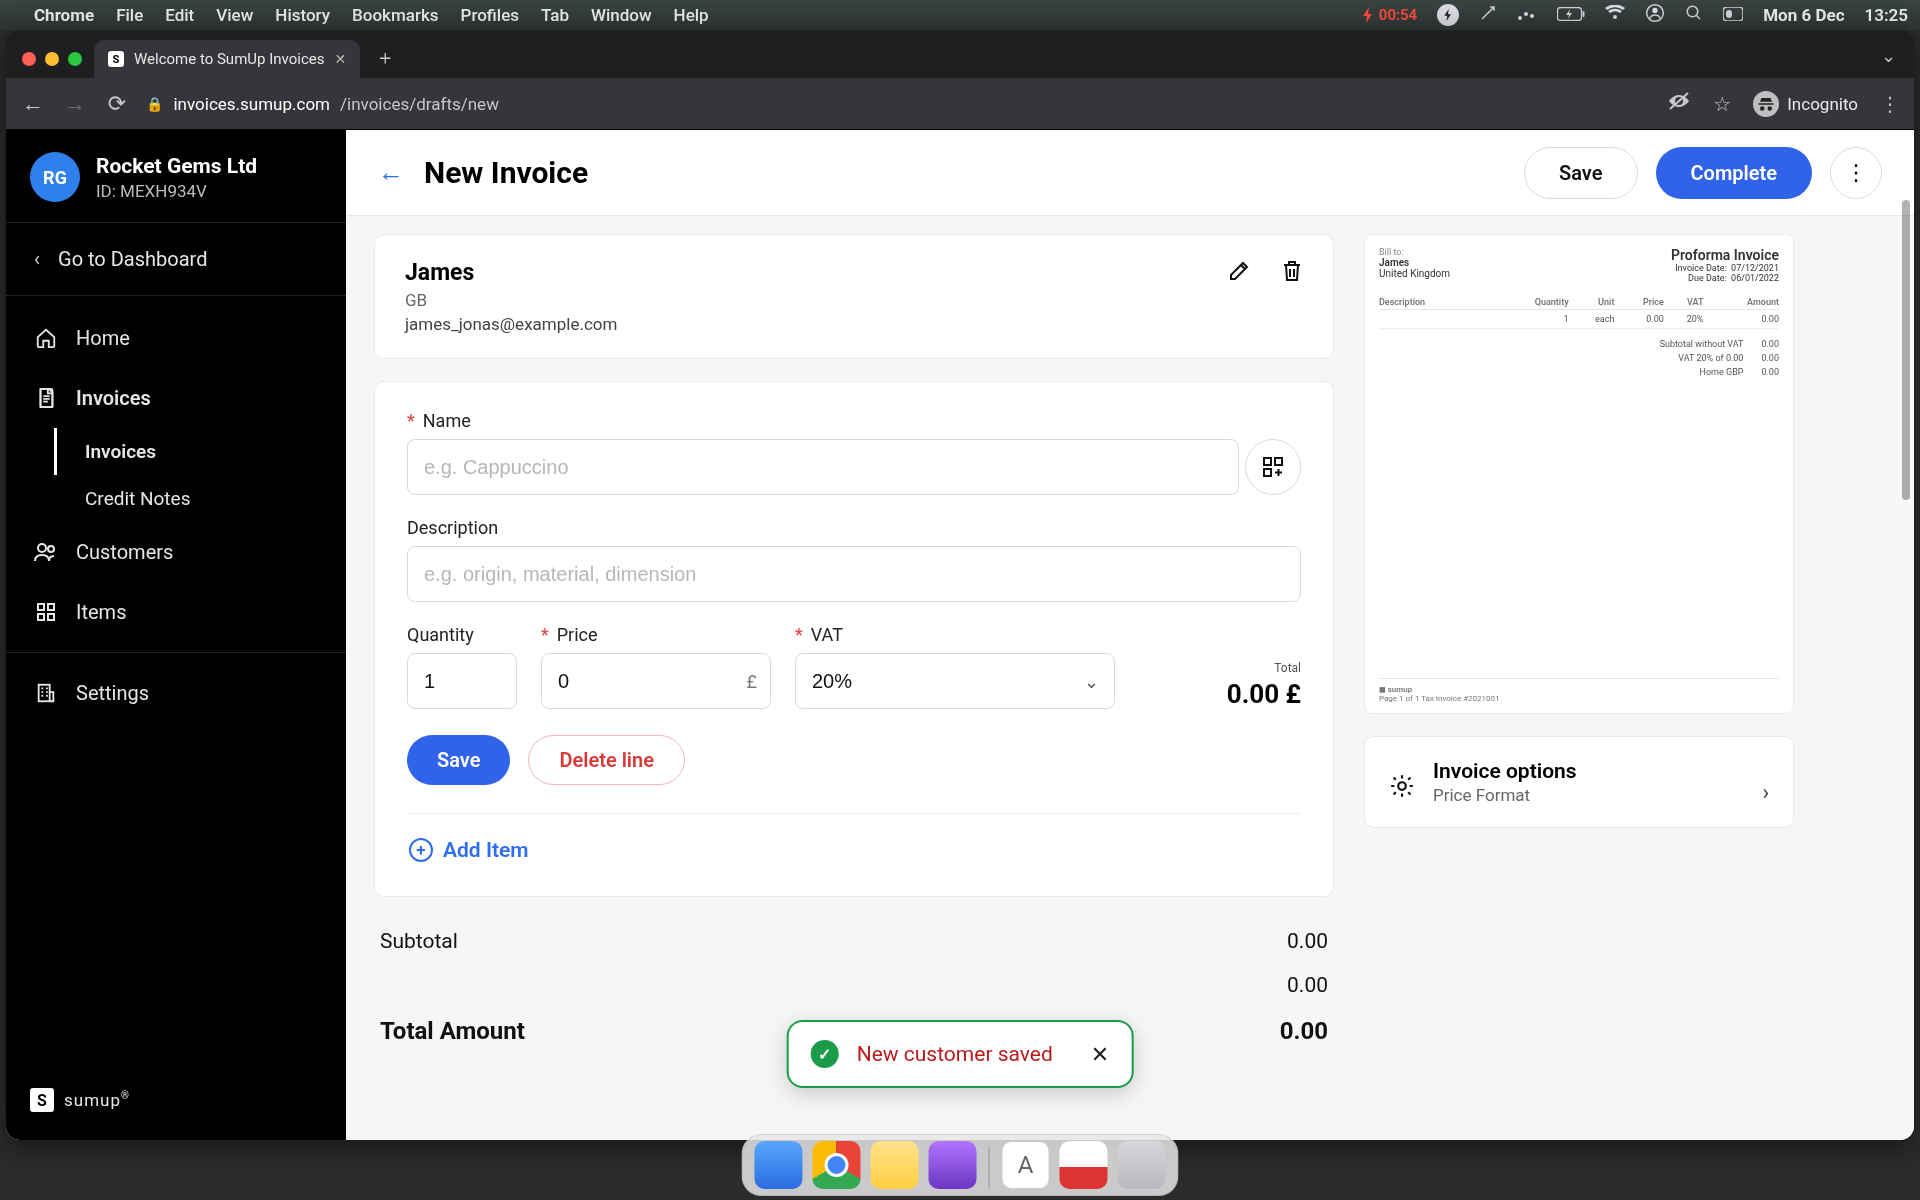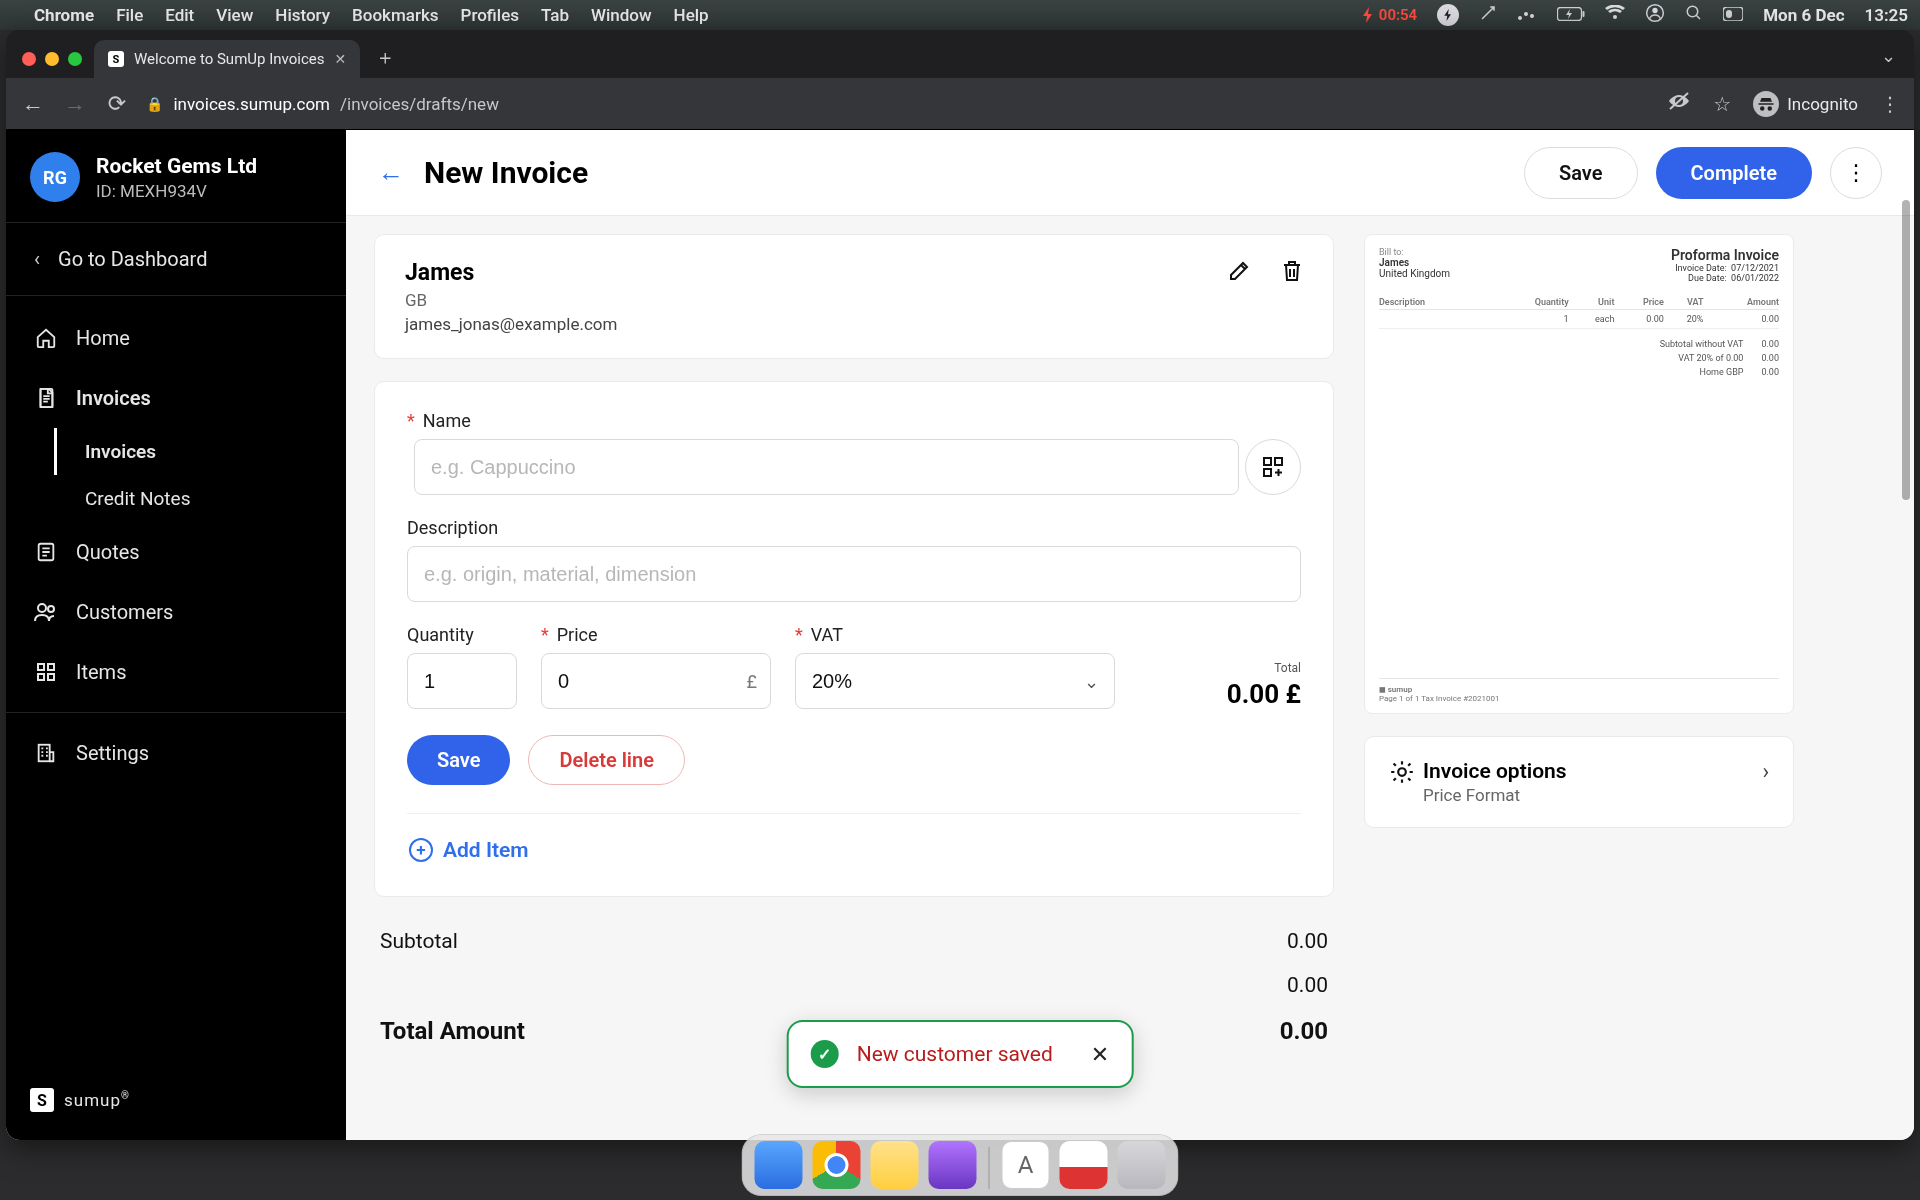--- a/index.html
+++ b/index.html
@@ -83,21 +83,21 @@
   .cust-actions{margin-left:auto;display:flex;gap:30px;color:#222;font-size:22px;}
   .cust-actions span{cursor:pointer;}
 
   .form-card{padding:28px 32px;}
   .label{font-size:18px;color:#222;margin-bottom:8px;}
   .req-star{color:#e23b3b;margin-right:8px;}
   .row{display:flex;gap:18px;align-items:flex-end;}
   .field{display:flex;flex-direction:column;}
   .input{height:56px;border:1px solid #d9d9d9;border-radius:8px;background:#fff;padding:0 16px;font-size:20px;color:#111;outline:none;}
   .input::placeholder{color:#b7b7b7;}
-  .name-row{display:flex;gap:6px;align-items:flex-end;margin-left:7px;}
+  .name-row{display:flex;gap:6px;align-items:flex-end;}
   .name-row .input{flex:1;}
   .catalog-btn{width:56px;height:56px;border:1px solid #d9d9d9;border-radius:50%;display:flex;align-items:center;justify-content:center;font-size:22px;cursor:pointer;}
   .desc-input{width:100%;}
   .price-wrap{position:relative;}
   .price-wrap .suffix{position:absolute;right:14px;top:50%;transform:translateY(-50%);color:#777;font-size:18px;}
   .select{position:relative;}
   .select .input{padding-right:44px;}
   .select .chev{position:absolute;right:16px;top:50%;transform:translateY(-50%);color:#555;font-size:18px;pointer-events:none;}
   .total-box{margin-left:auto;text-align:right;}
   .total-box .lbl{color:#555;font-size:12px;}
@@ -124,21 +124,21 @@
   .pv-top .r .type{font-weight:600;font-size:14px;}
   .pv-table{width:100%;border-collapse:collapse;color:#555;}
   .pv-table th{font-weight:600;color:#777;text-align:right;font-size:9px;border-bottom:1px solid #e5e5e5;padding:2px 0;}
   .pv-table th:first-child,.pv-table td:first-child{text-align:left;}
   .pv-table td{text-align:right;padding:4px 0;border-bottom:1px solid #eee;font-size:9px;}
   .pv-sub{margin-top:8px;font-size:9px;color:#555;}
   .pv-sub .r{display:flex;justify-content:flex-end;gap:18px;padding:2px 0;}
   .pv-footer{position:absolute;bottom:10px;left:14px;right:14px;border-top:1px solid #e5e5e5;padding-top:6px;display:flex;justify-content:space-between;font-size:8px;color:#777;align-items:center;}
   .pv-qr{width:30px;height:30px;background:repeating-linear-gradient(0deg,#000 0 2px,#fff 2px 4px),repeating-linear-gradient(90deg,#000 0 2px,#fff 2px 4px);background-blend-mode:multiply;border:1px solid #999;}
 
-  .options-card{background:#fff;border:1px solid #eaeaea;border-radius:10px;padding:22px 24px;display:flex;align-items:flex-start;gap:8px;cursor:pointer;}
+  .options-card{background:#fff;border:1px solid #eaeaea;border-radius:10px;padding:22px 24px;display:flex;align-items:flex-end;gap:18px;cursor:pointer;}
   .options-card .gear{font-size:24px;color:#222;}
   .options-card .t{font-weight:600;font-size:21px;}
   .options-card .s{color:#666;font-size:17px;margin-top:2px;}
   .options-card .chev{margin-left:auto;font-size:22px;color:#444;}
 
   
   .toast{position:absolute;left:50%;transform:translateX(-50%);bottom:52px;background:#fff;border:2px solid #1a9c4a;border-radius:16px;padding:18px 22px;display:flex;align-items:center;gap:18px;box-shadow:0 6px 22px rgba(0,0,0,.18);}
   .toast .ok{width:28px;height:28px;border-radius:50%;background:#1a9c4a;color:#fff;display:inline-flex;align-items:center;justify-content:center;font-size:16px;font-weight:bold;}
   .toast .msg{font-size:21px;color:#b91c1c;}
   .toast .close{font-size:22px;color:#222;cursor:pointer;margin-left:20px;}
@@ -311,29 +311,20 @@
                 <path d="M6 2h9l4 4v16H6V2zm8 0v5h5" fill="none" stroke="#e6e6e6" stroke-width="2"></path>
                 <rect x="6" y="2" width="13" height="20" rx="1" fill="none" stroke="#e6e6e6" stroke-width="2"></rect>
                 <path d="M9 10h7M9 13h7M9 16h5" stroke="#e6e6e6" stroke-width="2"></path>
               </svg>
           </span>
           <span>Invoices</span>
         </div>
         <div class="sublist">
           <div class="subitem active">Invoices</div>
           <div class="subitem">Credit Notes</div>
-        </div>
-        <div class="navitem">
-          <span class="ico">
-            <svg width="22" height="22" viewBox="0 0 24 24" fill="none" stroke="#e6e6e6" stroke-width="2">
-                <rect x="4" y="3" width="16" height="18" rx="2"></rect>
-                <path d="M8 8h8M8 12h8M8 16h5"></path>
-              </svg>
-          </span>
-          <span>Quotes</span>
         </div>
         <div class="navitem">
           <span class="ico">
             <svg width="24" height="22" viewBox="0 0 24 22" fill="none" stroke="#e6e6e6" stroke-width="2">
                 <circle cx="8" cy="7" r="4"></circle>
                 <circle cx="17" cy="8" r="3"></circle>
                 <path d="M1 20c0-4 3-6 7-6s7 2 7 6M15 20c0-3 2-5 5-5"></path>
               </svg>
           </span>
           <span>Customers</span>

